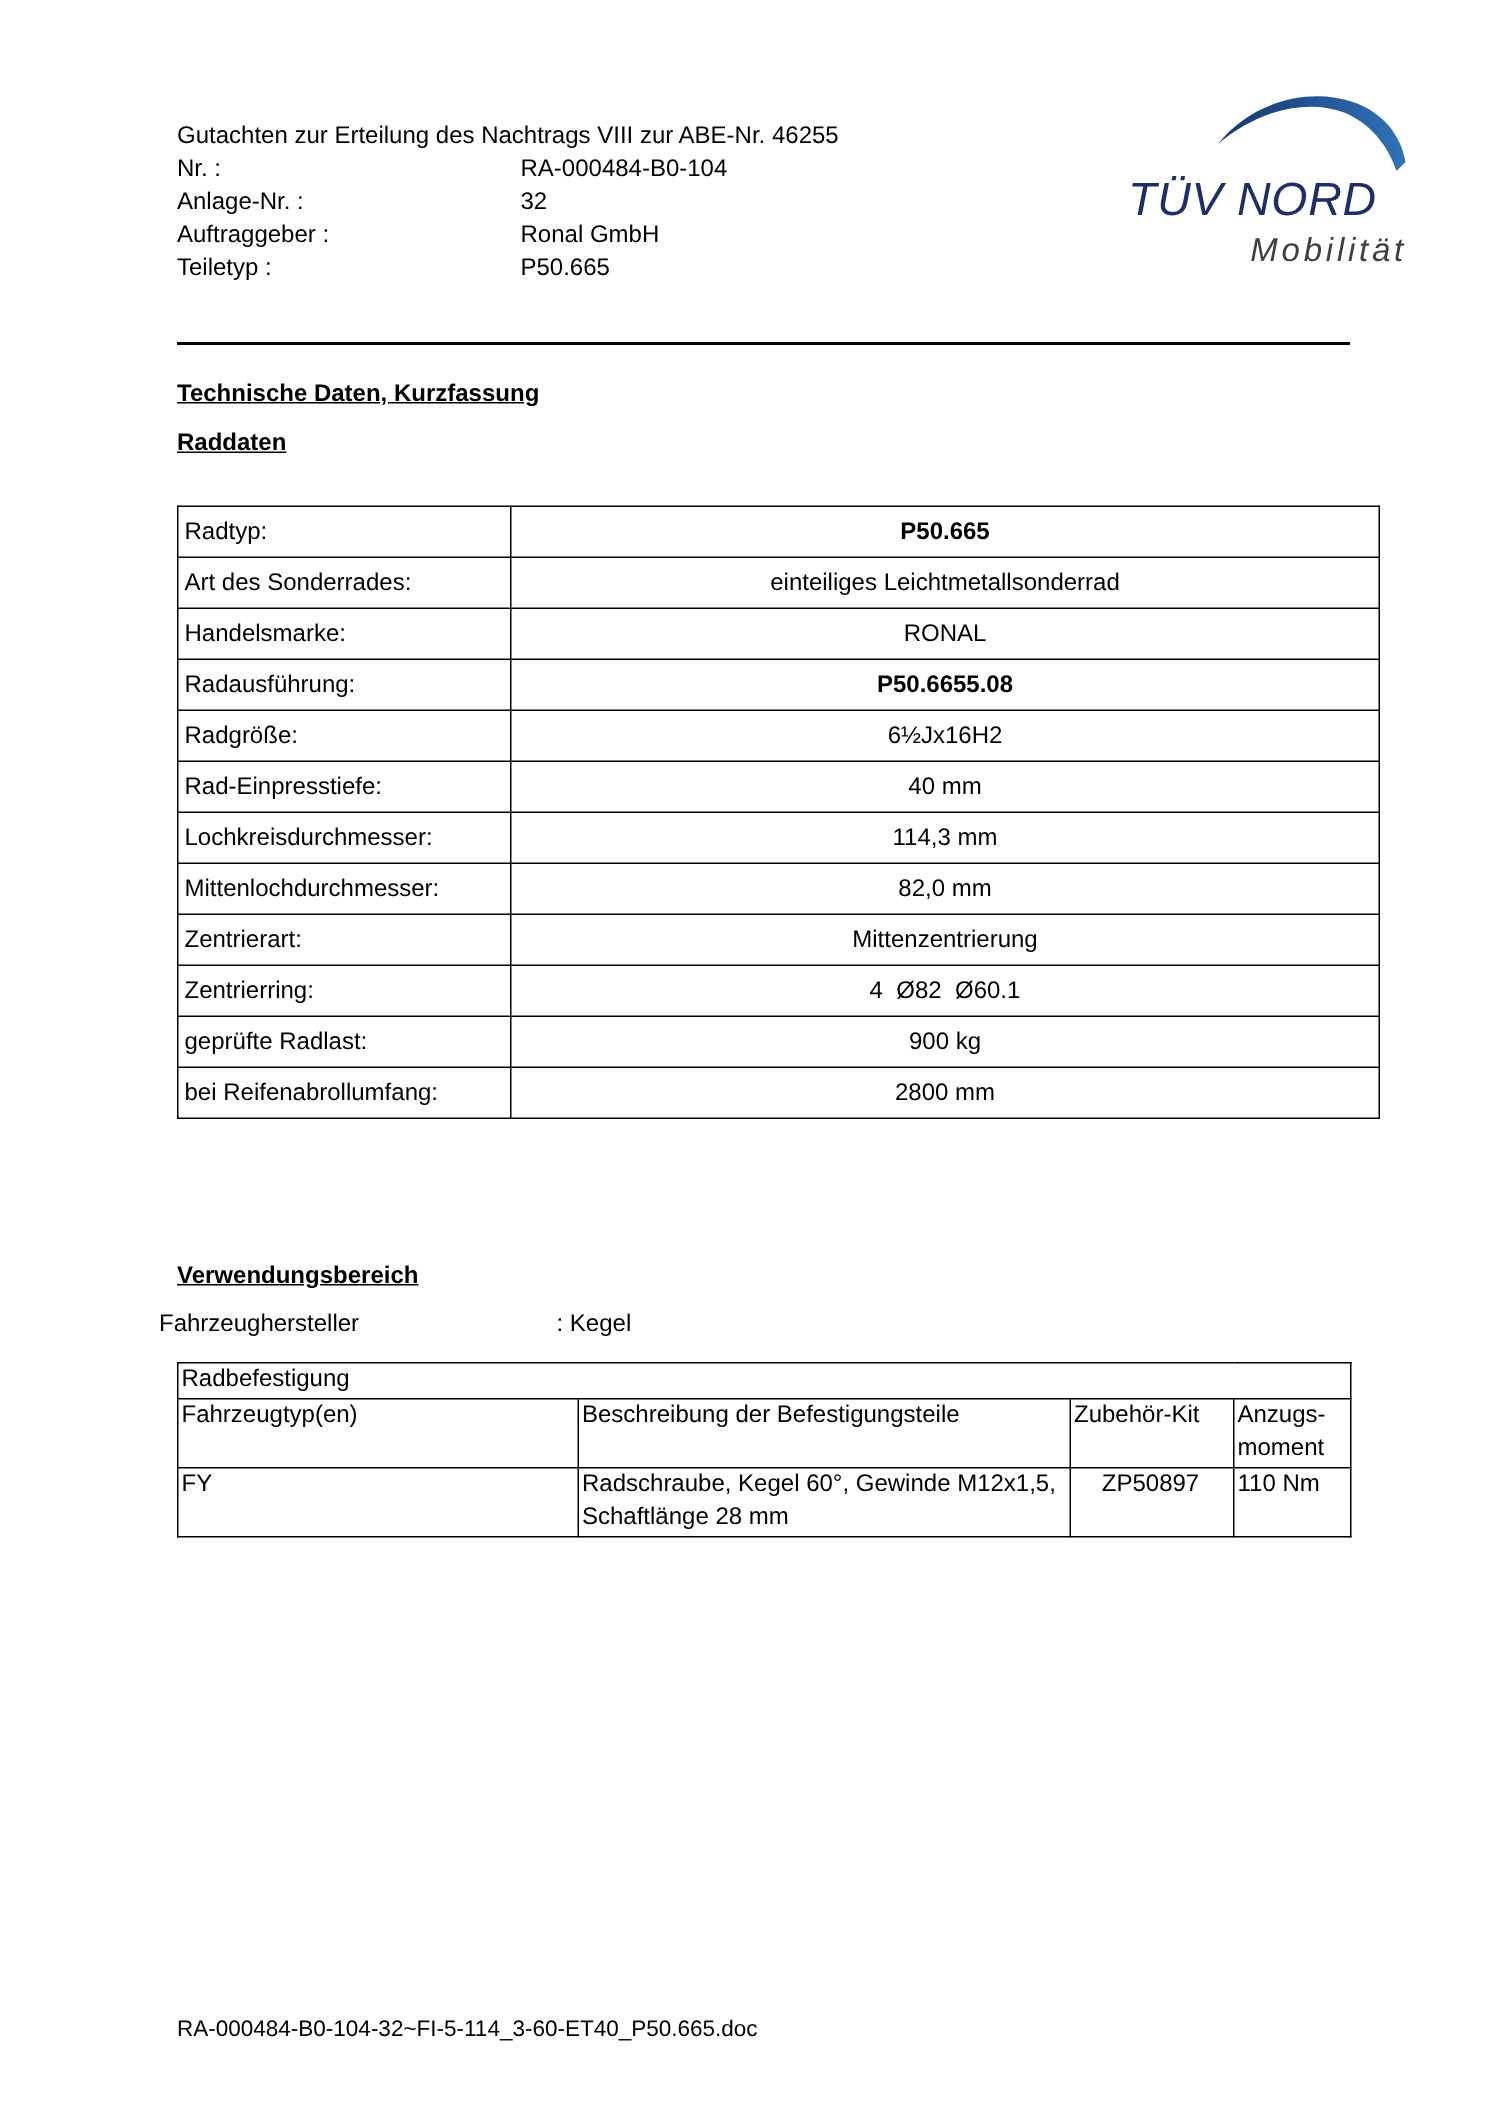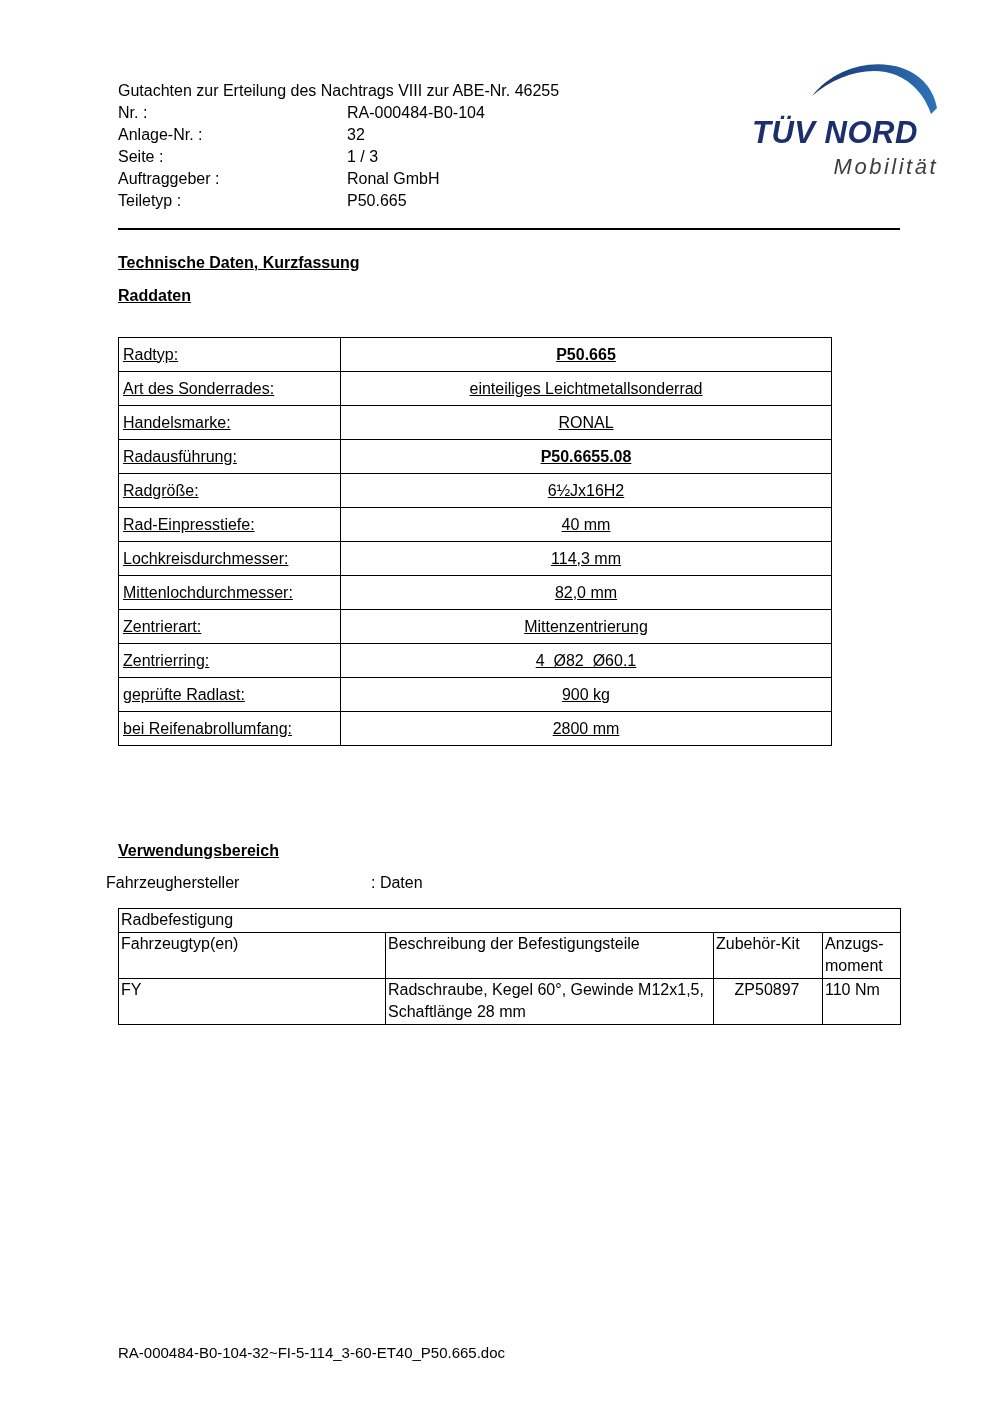--- a/index.html
+++ b/index.html
@@ -18,21 +18,21 @@
   .header-title { line-height: 22px; }
   .header-row { display: flex; line-height: 22px; }
   .header-row .h-label { width: 229px; flex: 0 0 229px; }
   .header-row .h-value { flex: 1; }
 
   
   .logo-block { top: 56px; left: 752px; width: 190px; text-align: left; }
   .logo-swoosh { display: block; margin-left: 58px; }
   .logo-text {
     font-style: italic;
-    font-weight: bold;
+    font-weight: normal;
     font-size: 31px;
     letter-spacing: 0.5px;
     color: #1c2e6b;
     line-height: 30px;
     white-space: nowrap;
   }
   .logo-tagline {
     font-style: italic;
     font-size: 22px;
     letter-spacing: 2.5px;
@@ -49,21 +49,21 @@
     font-weight: bold;
     text-decoration: underline;
     line-height: 22px;
   }
   .sec-heading.h1 { top: 252px; }
   .sec-heading.h2 { top: 285px; }
   .sec-heading.h3 { top: 840px; }
 
   
   table { border-collapse: collapse; table-layout: fixed; }
-  .raddaten { top: 337px; left: 118px; width: 714px; text-decoration: underline; }
+  .raddaten { top: 337px; left: 118px; width: 802px; }
   .raddaten td {
     border: 1px solid #000;
     height: 34px;
     vertical-align: middle;
     font-size: 16px;
   }
   .raddaten td.lbl { width: 222px; padding-left: 4px; text-align: left; }
   .raddaten td.val { text-align: center; white-space: pre-wrap; }
   .raddaten td.bold { font-weight: bold; }
 
@@ -99,24 +99,20 @@
 
 <div class="abs header-block">
   <div class="header-title">Gutachten zur Erteilung des Nachtrags VIII zur ABE-Nr. 46255</div>
   <div class="header-row">
     <span class="h-label">Nr. :</span>
     <span class="h-value">RA-000484-B0-104</span>
   </div>
   <div class="header-row">
     <span class="h-label">Anlage-Nr. :</span>
     <span class="h-value">32</span>
-  </div>
-  <div class="header-row">
-    <span class="h-label">Seite :</span>
-    <span class="h-value">1 / 3</span>
   </div>
   <div class="header-row">
     <span class="h-label">Auftraggeber :</span>
     <span class="h-value">Ronal GmbH</span>
   </div>
   <div class="header-row">
     <span class="h-label">Teiletyp :</span>
     <span class="h-value">P50.665</span>
   </div>
 </div>
@@ -189,21 +185,21 @@
     <tr>
       <td class="lbl">bei Reifenabrollumfang:</td>
       <td class="val">2800 mm</td>
     </tr>
   </tbody>
 </table>
 
 <div class="abs sec-heading h3">Verwendungsbereich</div>
 <div class="abs fahrzeug-line">
   <span class="f-label">Fahrzeughersteller</span>
-  <span class="f-value">:  Daten</span>
+  <span class="f-value">:  Kegel</span>
 </div>
 
 <table class="abs radbefestigung">
   <colgroup>
     <col class="c1">
       <col class="c2">
       <col class="c3">
       <col class="c4">
   </colgroup>
   <tbody>

